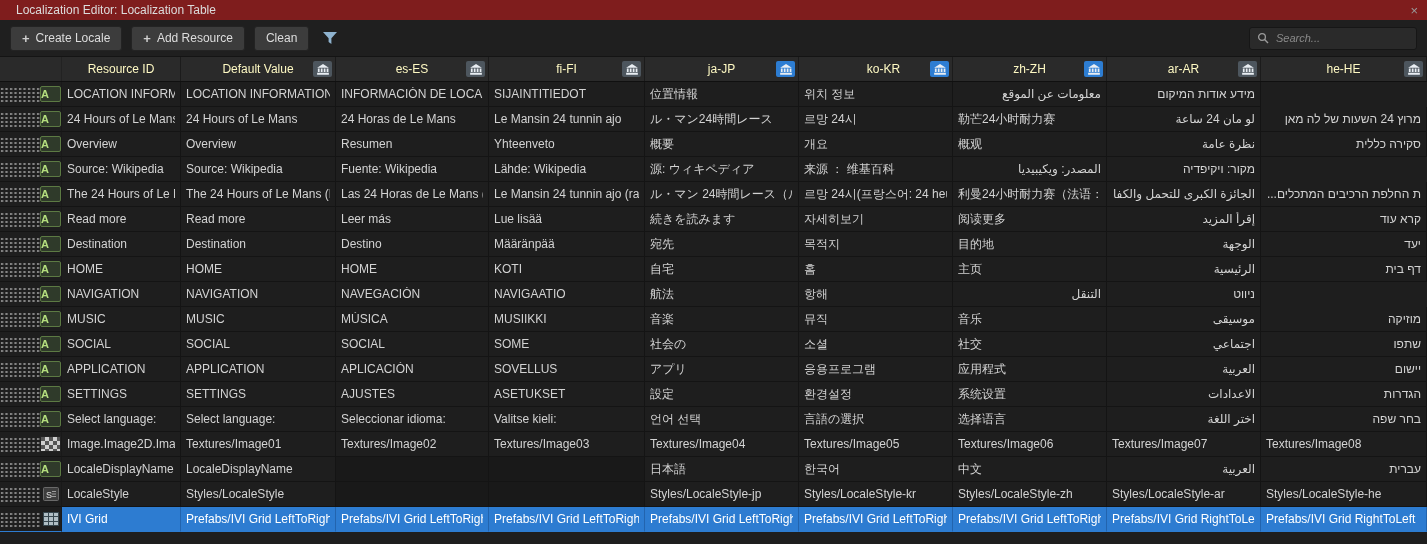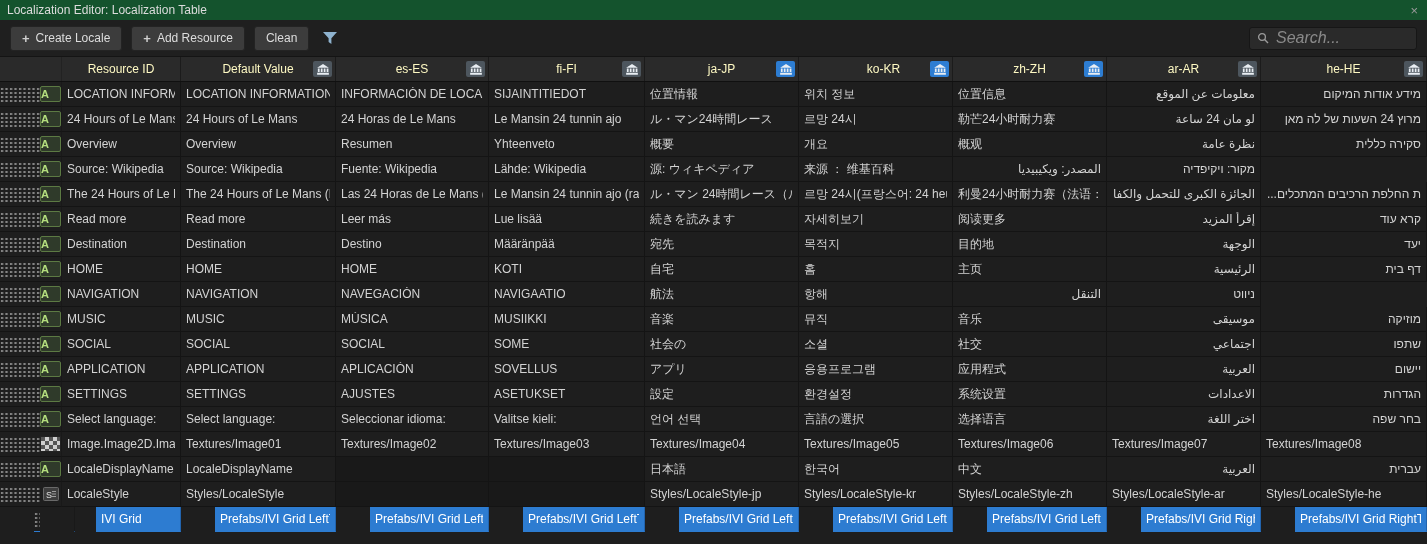--- a/index.html
+++ b/index.html
@@ -3,32 +3,32 @@
 <meta charset="utf-8">
 <style>
   html,body{margin:0;padding:0;}
   body{
     width:1427px;height:544px;position:relative;overflow:hidden;
     background:#1e1e1e;color:#cccccc;
     font-family:"Liberation Sans","DejaVu Sans",sans-serif;font-size:12px;
   }
   
   .titlebar{height:20px;display:flex;align-items:center;justify-content:space-between;
-    padding:0 6px 0 7px;background:#14532d;color:#dcdcdc;}
+    padding:0 6px 0 16px;background:#7f1d1d;color:#dcdcdc;}
   .titlebar .close{color:#9a9a9a;font-size:13px;line-height:13px;cursor:pointer;padding:0 3px;}
   
   .toolbar{height:36px;display:flex;align-items:center;gap:9px;padding:0 10px;background:#1f1f1f;}
   .btn{display:inline-flex;align-items:center;gap:6px;height:23px;padding:0 11px;
     background:#3c3c3c;border:1px solid #232323;border-radius:3px;color:#dddddd;cursor:pointer;}
   .btn .plus{color:#cfcfcf;font-weight:bold;font-size:13px;line-height:13px;}
   .filter-btn{display:inline-flex;align-items:center;justify-content:center;width:24px;height:23px;cursor:pointer;}
   .searchbox{margin-left:auto;width:152px;height:21px;display:flex;align-items:center;gap:5px;
     background:#2a2a2a;border:1px solid #161616;border-radius:3px;padding:0 7px;}
   .searchbox input{flex:1;min-width:0;background:transparent;border:none;outline:none;
-    color:#cccccc;font-style:italic;font-size:16px;font-family:inherit;}
+    color:#cccccc;font-style:italic;font-size:11px;font-family:inherit;}
   .searchbox input::placeholder{color:#8a8a8a;font-style:italic;}
   
   .grid{display:grid;grid-template-columns:40px 22px 119px 155px 153px 156px 154px 154px 154px 154px 166px;}
   .thead{height:24px;background:#2a2a2a;border-top:1px solid #141414;border-bottom:1px solid #101010;}
   .hcell{position:relative;display:flex;align-items:center;justify-content:center;
     border-right:1px solid #1b1b1b;color:#fef9c3;overflow:hidden;white-space:nowrap;}
   .hcell.spacer{grid-column:span 2;border-right:1px solid #222222;}
   .locale-tile{position:absolute;right:3px;top:4px;width:19px;height:16px;border-radius:2px;
     background:#4d565e;display:inline-flex;align-items:center;justify-content:center;}
   .locale-tile.active{background:#2d7dd2;}
@@ -44,21 +44,21 @@
     background-image:radial-gradient(circle at 2px 2px,#848484 1.1px,transparent 1.45px);
     background-size:4.5px 4px;}
   .tile{width:16px;height:16px;box-sizing:border-box;display:inline-flex;align-items:center;justify-content:center;}
   .tile-text{background:#2f3a2a;border:1px solid #5c7a43;color:#b5e07f;font-weight:bold;
     font-size:11px;line-height:14px;border-radius:2px;}
   .tile-image{background:#8a8a8a;border:1px solid #222;
     background-image:linear-gradient(45deg,#cfcfcf 25%,transparent 25%,transparent 75%,#cfcfcf 75%),
                      linear-gradient(45deg,#cfcfcf 25%,#555 25%,#555 75%,#cfcfcf 75%);
     background-size:8px 8px;background-position:0 0,4px 4px;}
   
-  .row.selected .cell{background:#2d7cd1;color:#ffffff;border-right-color:#2264ae;border-bottom-color:#2d7cd1;margin-left:34px;}
+  .row.selected .cell{background:#2d7cd1;color:#ffffff;border-right-color:#2264ae;border-bottom-color:#2d7cd1;}
   .row.selected .handle-cell,.row.selected .icon-cell{background:#1e1e1e;color:#d3d3d3;border-right-color:#191919;}
 </style>
 </head>
 <body>
 
 <div class="titlebar">
   <span>Localization Editor: Localization Table</span>
   <span class="close">×</span>
 </div>
 
@@ -178,23 +178,20 @@
       <div class="cell">
         <span dir="auto">SIJAINTITIEDOT</span>
       </div>
       <div class="cell">
         <span dir="auto">位置情報</span>
       </div>
       <div class="cell">
         <span dir="auto">위치 정보</span>
       </div>
       <div class="cell">
-        <span dir="auto">位置信息</span>
-      </div>
-      <div class="cell">
         <span dir="auto">معلومات عن الموقع</span>
       </div>
       <div class="cell">
         <span dir="auto">מידע אודות המיקום</span>
       </div>
     </div>
     <div class="row grid">
       <div class="cell handle-cell">
         <span class="handle"></span>
       </div>

